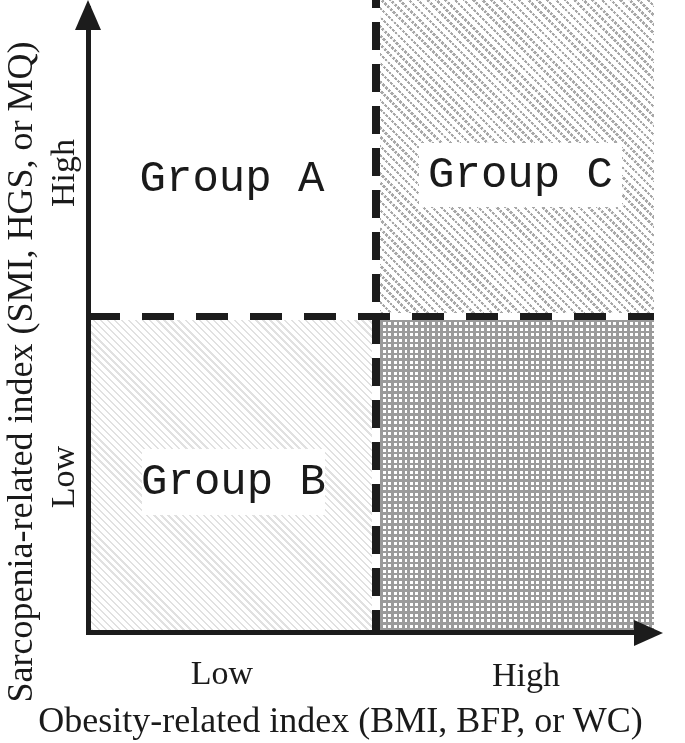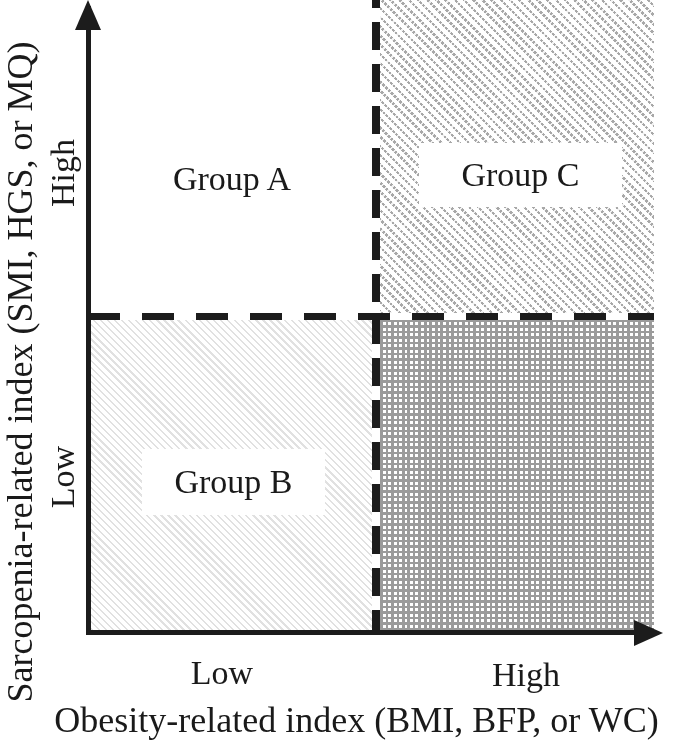--- a/index.html
+++ b/index.html
@@ -77,22 +77,23 @@
       repeating-linear-gradient(0deg, #9b9b9b 0 2.5px, transparent 2.5px 5.5px),
       repeating-linear-gradient(90deg, #9b9b9b 0 2.5px, transparent 2.5px 5.5px);
   }
 
   
   .group-label {
     background: #ffffff;
     display: flex;
     align-items: center;
     justify-content: center;
-    font-size: 34px;
+    font-size: 44px;
     white-space: nowrap;
+    font-family: Liberation Mono, monospace;
   }
   .label-a { left: 152px; top: 155px; width: 160px; height: 48px; }
   .label-c { left: 419px; top: 143px; width: 203px; height: 64px; }
   .label-b { left: 142px; top: 449px; width: 183px; height: 66px; }
   .label-d { left: 419px; top: 447px; width: 201px; height: 70px; }
 
   
   .tick {
     font-size: 34px;
     display: flex;
@@ -110,21 +111,21 @@
     font-size: 36px;
     text-align: center;
     white-space: nowrap;
   }
   .y-title {
     left: -352px; top: 351px; width: 743px; height: 42px;
     transform: rotate(-90deg);
     line-height: 42px;
   }
   .x-title {
-    left: 28px; top: 698px; width: 657px; height: 44px;
+    left: 12px; top: 698px; width: 657px; height: 44px;
     line-height: 44px;
   }
 </style>
 </head>
 <body>
 
 <div class="figure">
 
   <div class="abs quad-a"></div>
   <div class="abs quad-c"></div>

